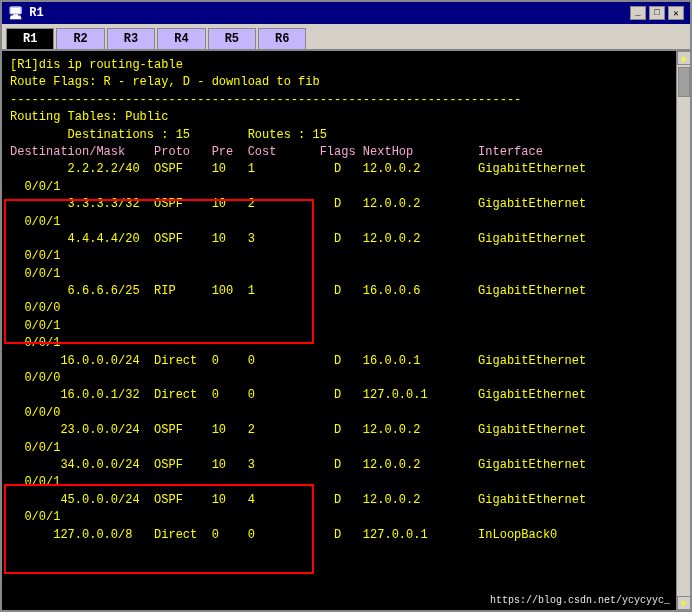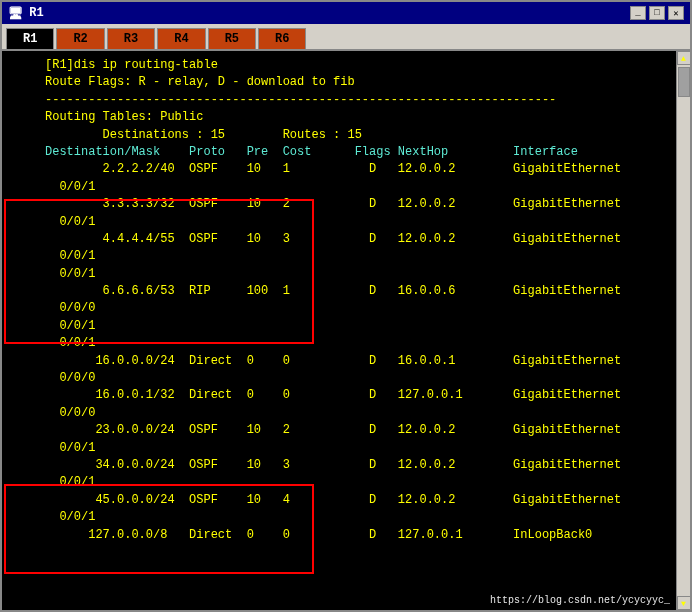--- a/index.html
+++ b/index.html
@@ -58,21 +58,21 @@
       padding-top: 4px;
       padding-left: 4px;
     }
     .tab {
       padding: 3px 16px;
       font-size: 12px;
       font-weight: bold;
       border: 1px solid #888;
       border-bottom: none;
       cursor: pointer;
-      background: #c2410c;
+      background: #c4b5fd;
       color: #000;
       margin-right: 2px;
     }
     .tab.active {
       background: #000;
       color: #fff;
       border-color: #888;
     }
     .content-area {
       background: #000;
@@ -111,24 +111,23 @@
       width: 12px;
       height: 30px;
       background: #a0a0a0;
       border: 1px solid #888;
       margin-top: 2px;
     }
     .line {
       white-space: pre;
       line-height: 1.45;
       color: #ffff00;
-      margin-left: 35px;
     }
     .line.cyan {
-      color: #5eead4;
+      color: #f9a8d4;
     }
     .red-box {
       position: absolute;
       border: 2px solid #ff0000;
       pointer-events: none;
     }
     .watermark {
       position: absolute;
       bottom: 4px;
       right: 20px;
@@ -176,24 +175,24 @@
       <div class="line"></div>
       <div class="line">Routing Tables: Public</div>
       <div class="line">        Destinations : 15        Routes : 15</div>
       <div class="line"></div>
       <div class="line cyan">Destination/Mask    Proto   Pre  Cost      Flags NextHop         Interface</div>
       <div class="line"></div>
       <div class="line">        2.2.2.2/40  OSPF    10   1           D   12.0.0.2        GigabitEthernet</div>
       <div class="line">  0/0/1</div>
       <div class="line">        3.3.3.3/32  OSPF    10   2           D   12.0.0.2        GigabitEthernet</div>
       <div class="line">  0/0/1</div>
-      <div class="line">        4.4.4.4/55  OSPF    10   3           D   12.0.0.2        GigabitEthernet</div>
-      <div class="line">  0/0/1</div>
-      <div class="line">  0/0/1</div>
-      <div class="line">        6.6.6.6/53  RIP     100  1           D   16.0.0.6        GigabitEthernet</div>
+      <div class="line">        4.4.4.4/20  OSPF    10   3           D   12.0.0.2        GigabitEthernet</div>
+      <div class="line">  0/0/1</div>
+      <div class="line">  0/0/1</div>
+      <div class="line">        6.6.6.6/25  RIP     100  1           D   16.0.0.6        GigabitEthernet</div>
       <div class="line">  0/0/0</div>
       <div class="line">  0/0/1</div>
       <div class="line">  0/0/1</div>
       <div class="line">       16.0.0.0/24  Direct  0    0           D   16.0.0.1        GigabitEthernet</div>
       <div class="line">  0/0/0</div>
       <div class="line">       16.0.0.1/32  Direct  0    0           D   127.0.0.1       GigabitEthernet</div>
       <div class="line">  0/0/0</div>
       <div class="line">       23.0.0.0/24  OSPF    10   2           D   12.0.0.2        GigabitEthernet</div>
       <div class="line">  0/0/1</div>
       <div class="line">       34.0.0.0/24  OSPF    10   3           D   12.0.0.2        GigabitEthernet</div>

